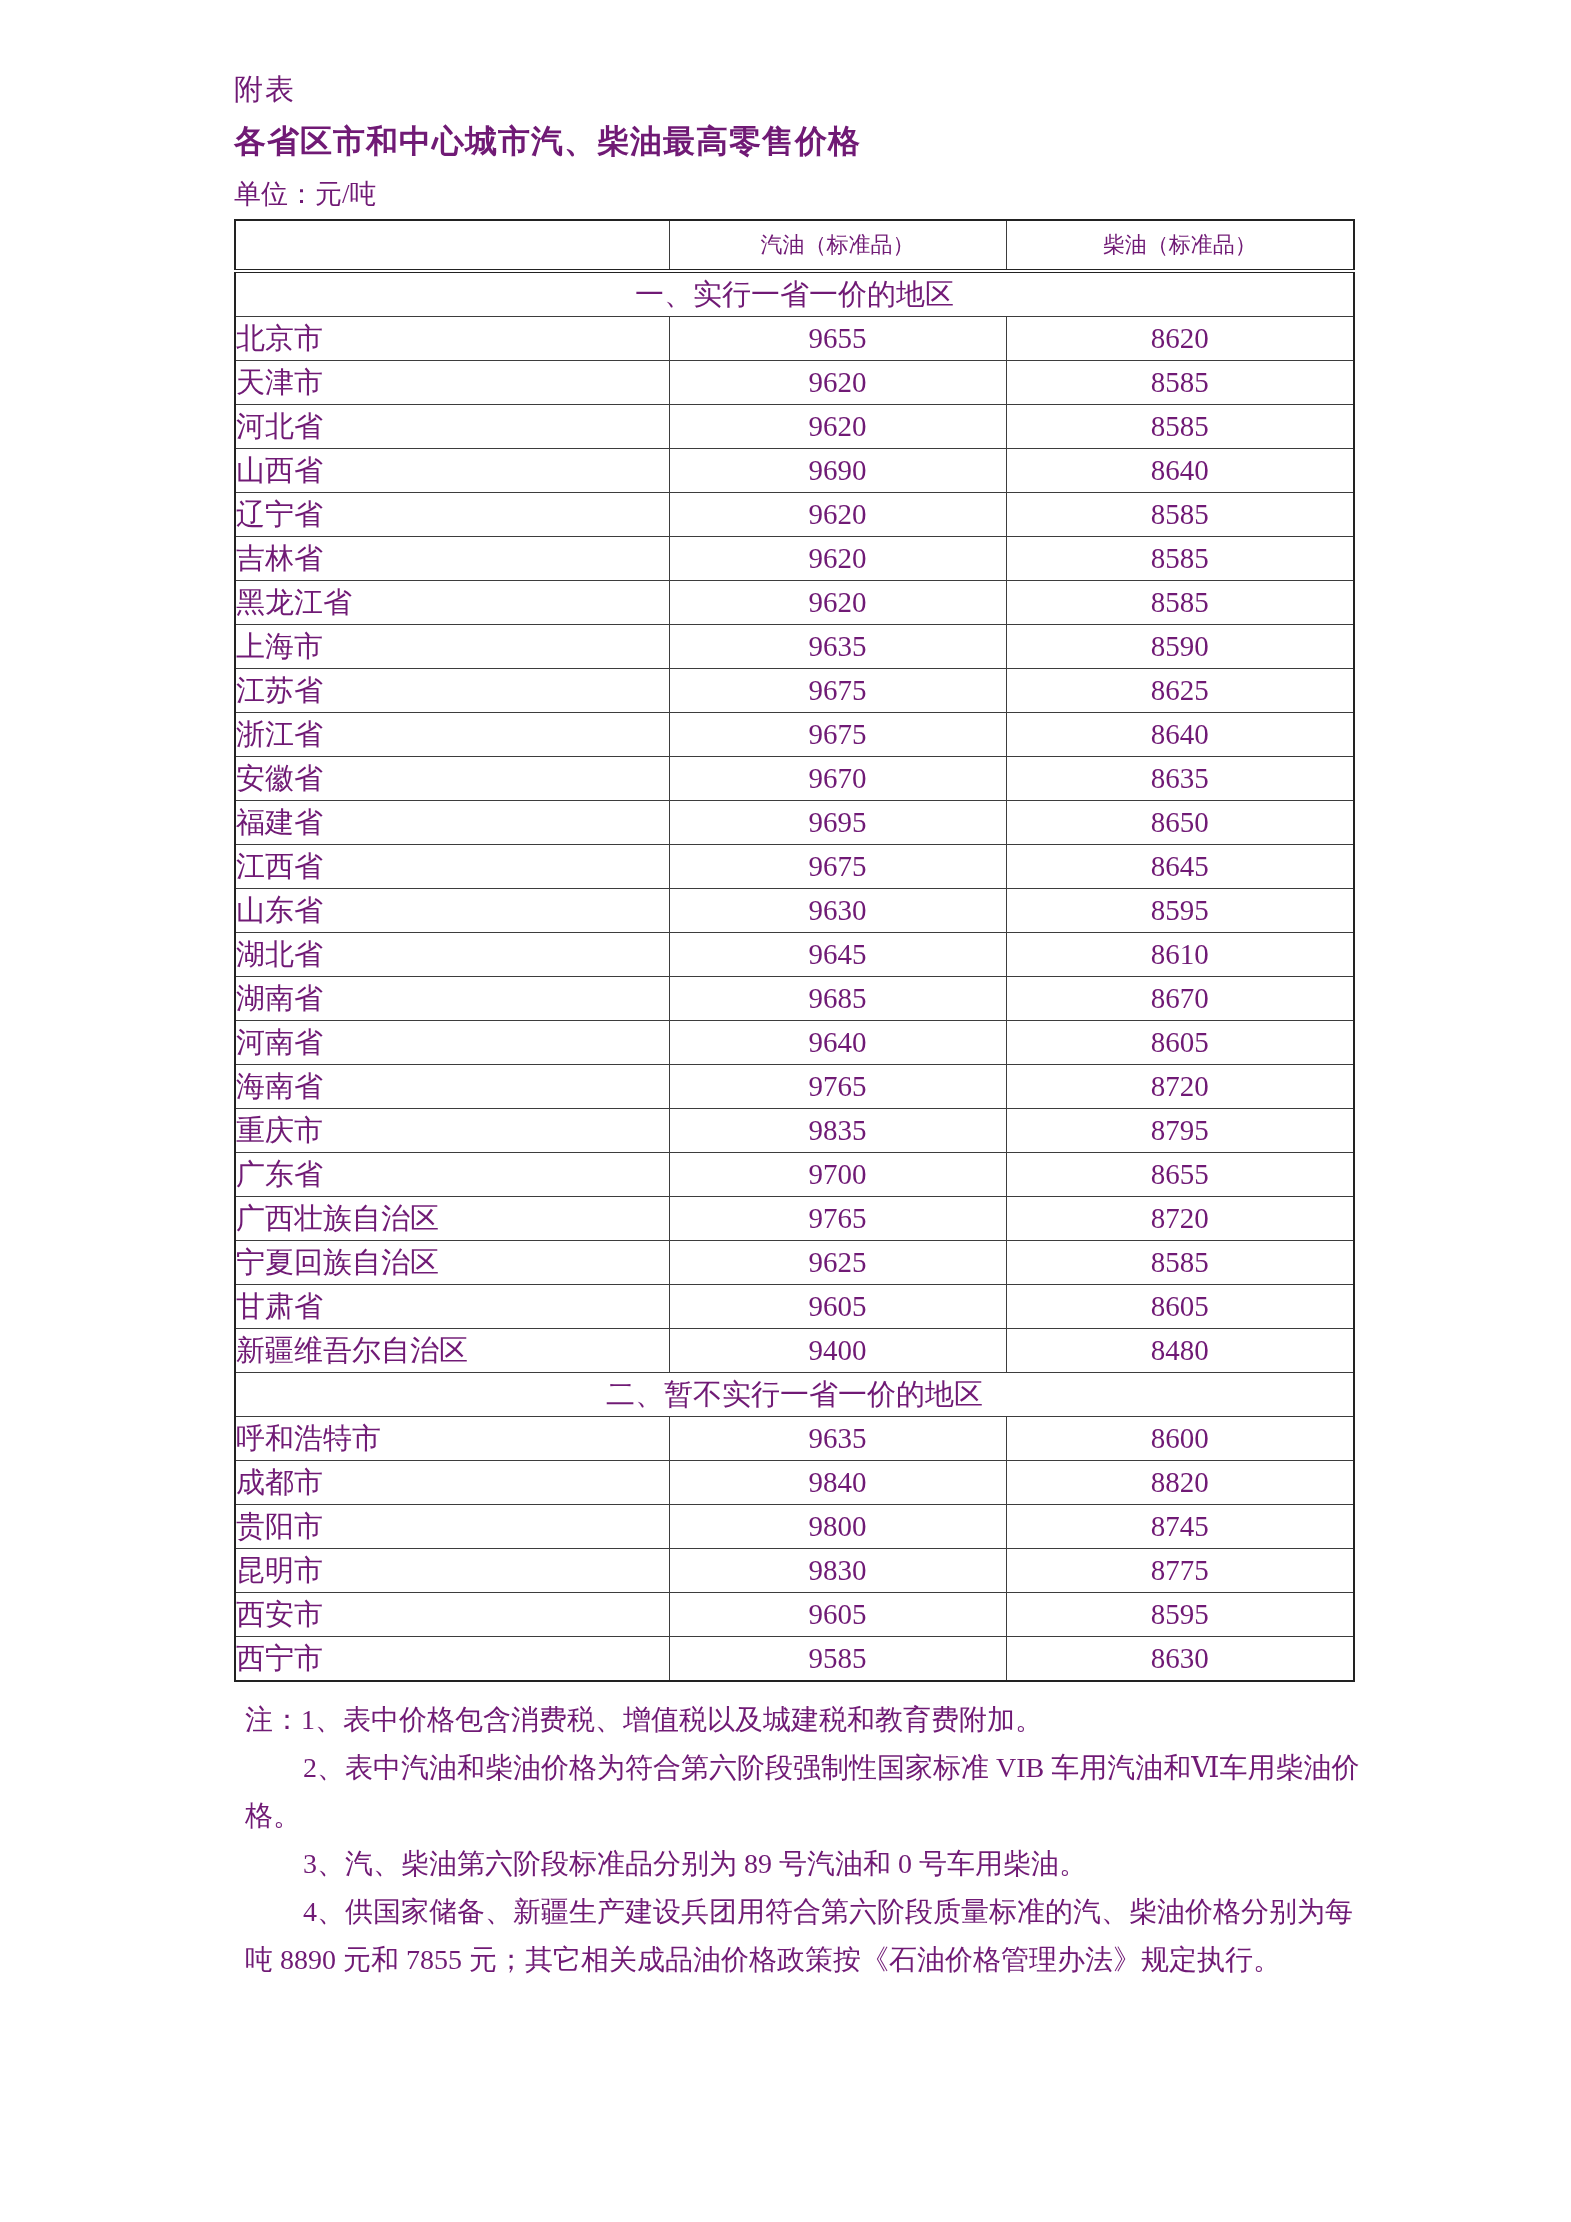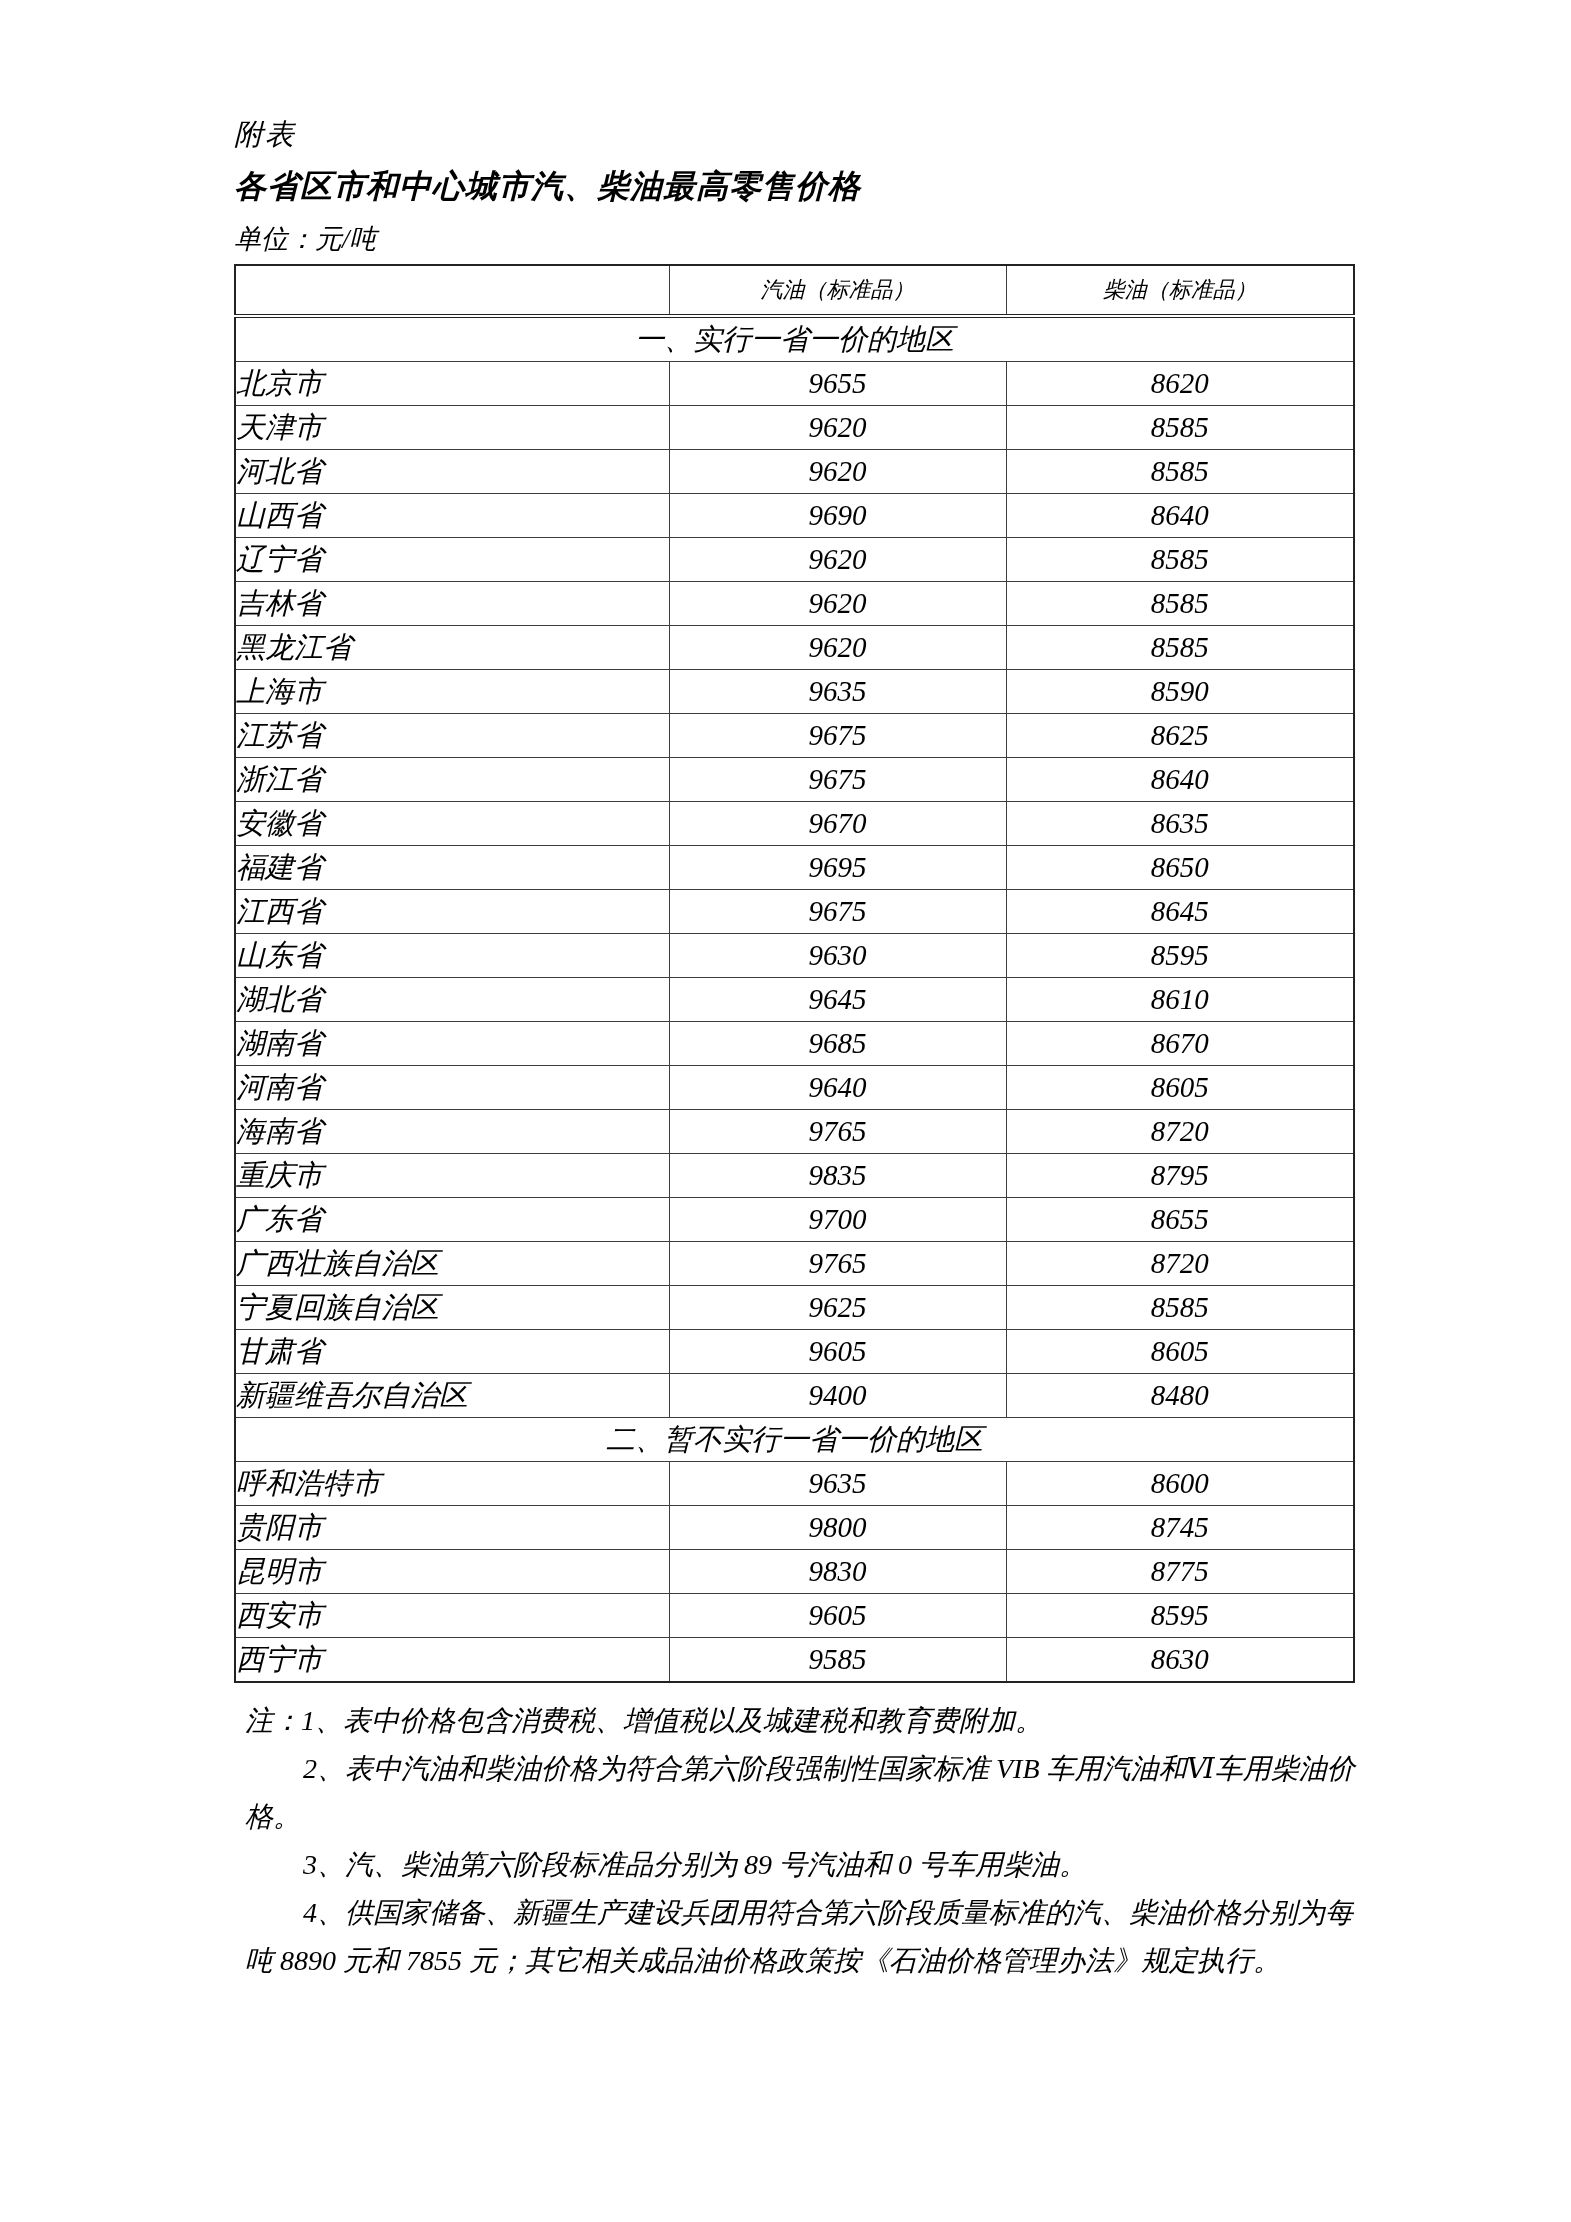--- a/index.html
+++ b/index.html
@@ -6,24 +6,23 @@
     margin: 0;
     padding: 0;
     background: #ffffff;
   }
   .page {
     position: relative;
     width: 1571px;
     height: 2222px;
     background: #ffffff;
     box-sizing: border-box;
-    padding: 116px 218px 0 234px;
+    padding: 71px 218px 0 234px;
     font-family: "Liberation Serif", "DejaVu Serif", serif;
-    color: #000000;
-    font-style: italic;
+    color: #701a75;
   }
   .doc-label {
     font-size: 29px;
     line-height: 36px;
     letter-spacing: 2px;
   }
   .doc-title {
     margin-top: 14px;
     font-size: 32px;
     line-height: 40px;
@@ -236,20 +235,25 @@
         </tr>
         <tr>
           <td class="section-cell" colspan="3">二、暂不实行一省一价的地区</td>
         </tr>
         <tr>
           <td class="region-cell">呼和浩特市</td>
           <td class="num-cell">9635</td>
           <td class="num-cell">8600</td>
         </tr>
         <tr>
+          <td class="region-cell">成都市</td>
+          <td class="num-cell">9840</td>
+          <td class="num-cell">8820</td>
+        </tr>
+        <tr>
           <td class="region-cell">贵阳市</td>
           <td class="num-cell">9800</td>
           <td class="num-cell">8745</td>
         </tr>
         <tr>
           <td class="region-cell">昆明市</td>
           <td class="num-cell">9830</td>
           <td class="num-cell">8775</td>
         </tr>
         <tr>

